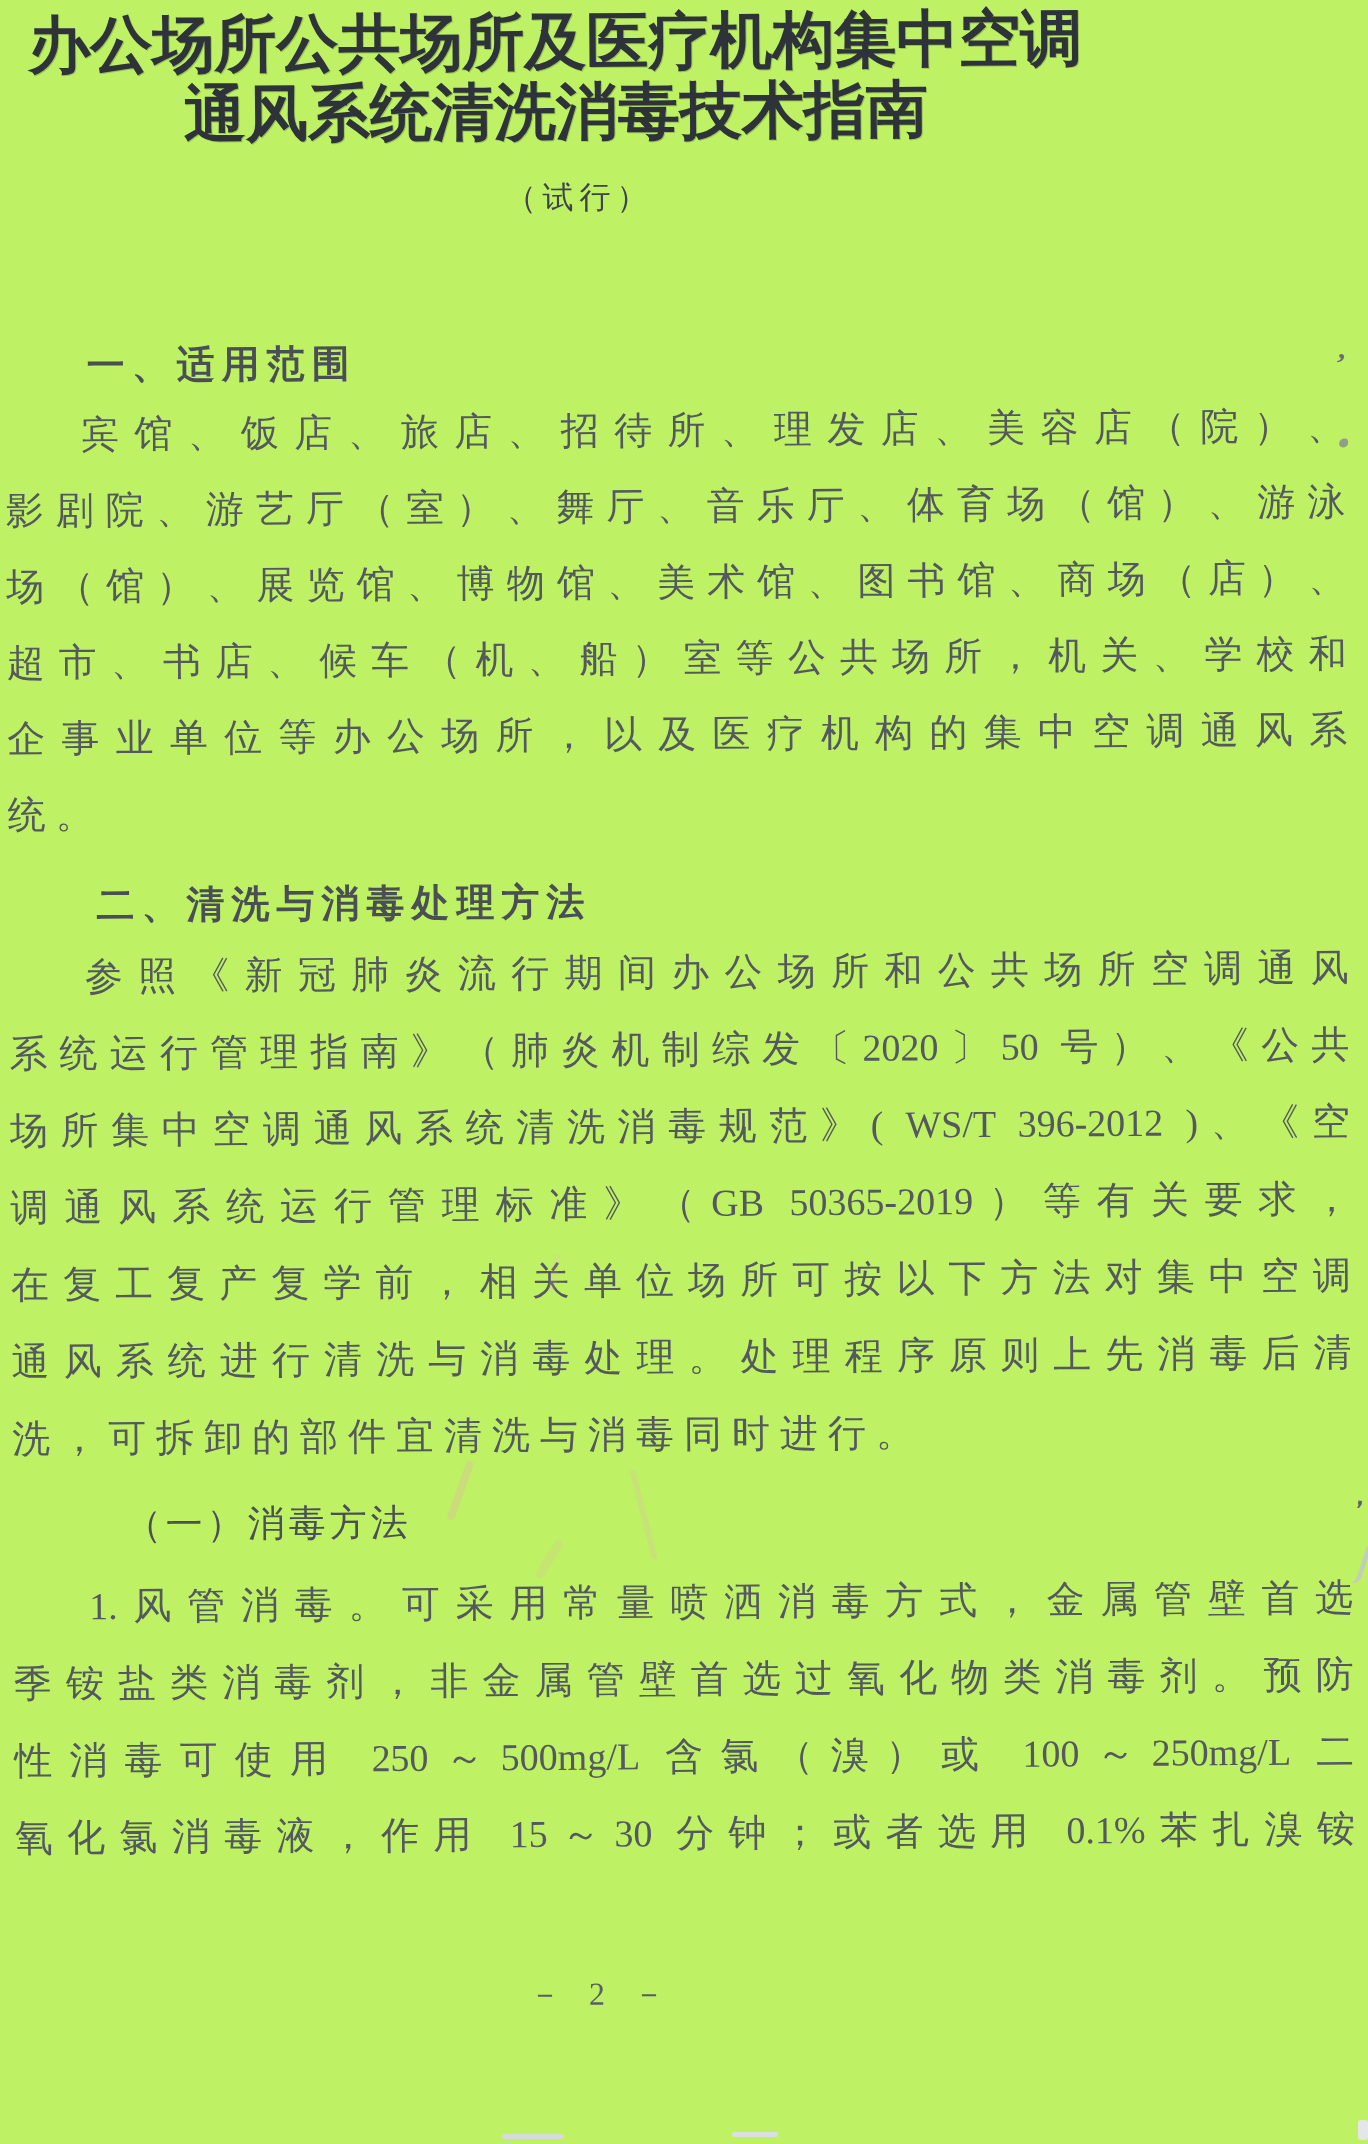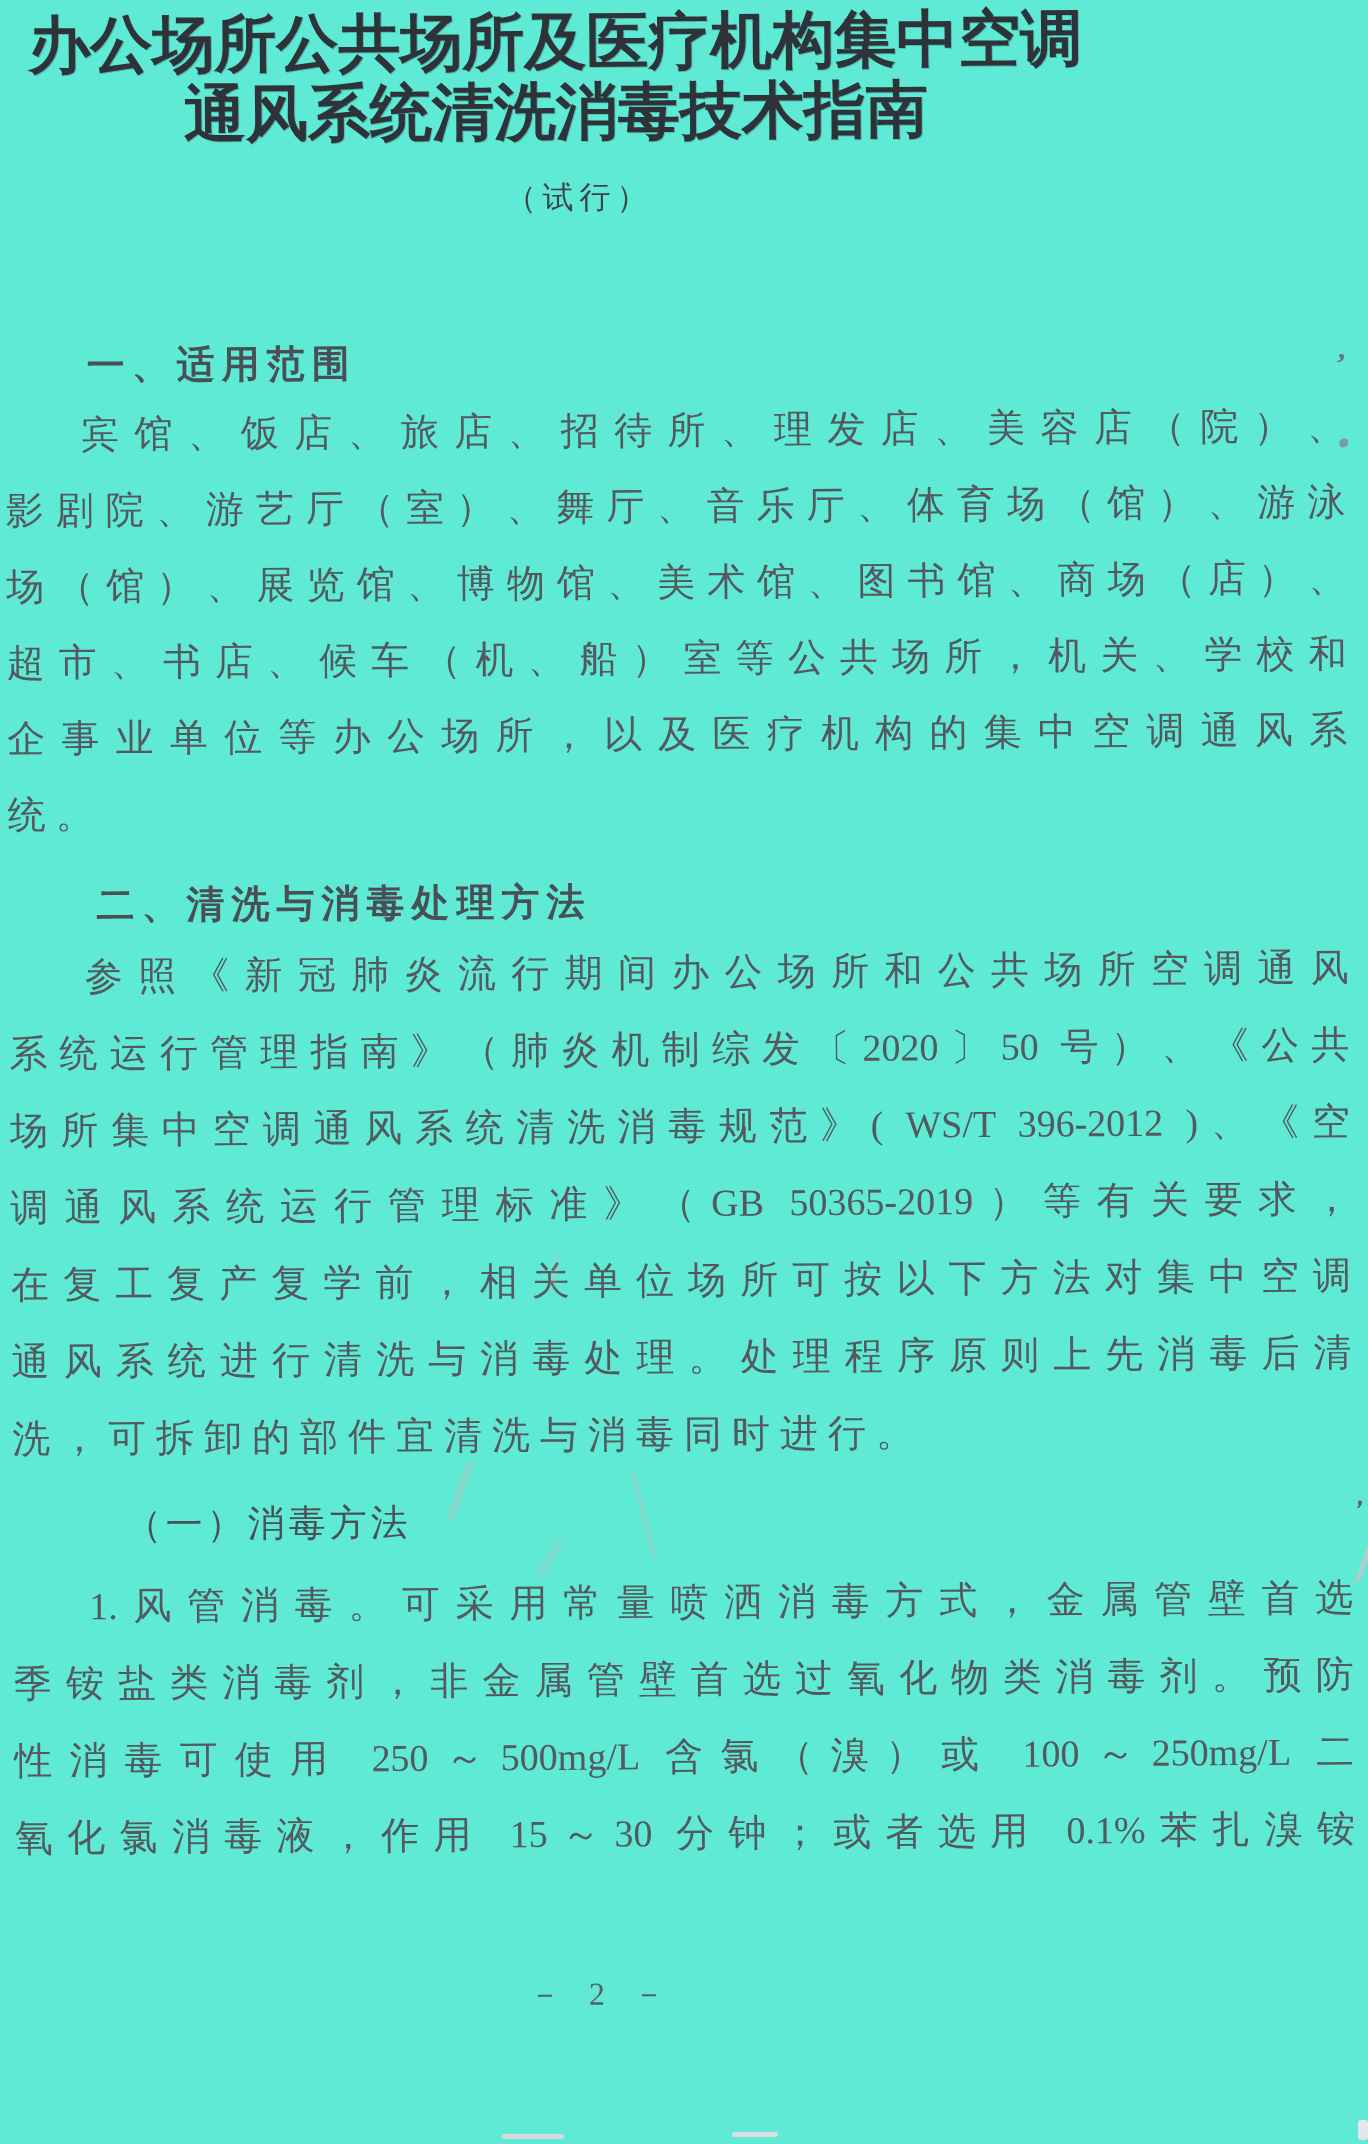--- a/index.html
+++ b/index.html
@@ -4,21 +4,21 @@
 <style>
   html, body {
     margin: 0;
     padding: 0;
     background: #ffffff;
   }
   .page {
     position: relative;
     width: 1368px;
     height: 2144px;
-    background: #5eead4;
+    background: #bef264;
     overflow: hidden;
     font-family: "Liberation Serif", serif;
     color: #4b5056;
   }
   .page-inner {
     position: absolute;
     inset: 0;
     transform: rotate(-0.4deg);
     transform-origin: 50% 40%;
   }

